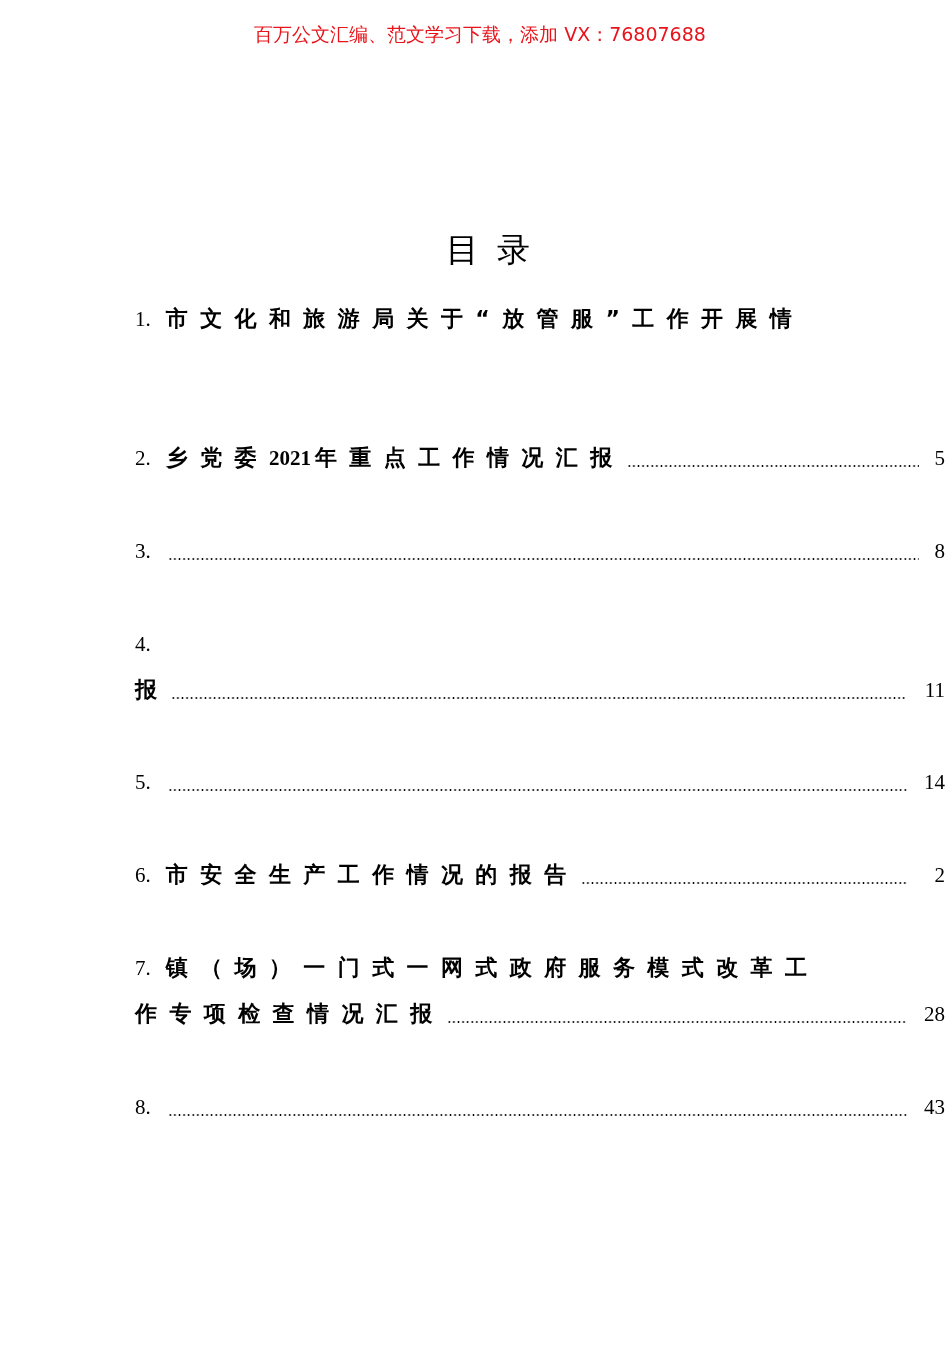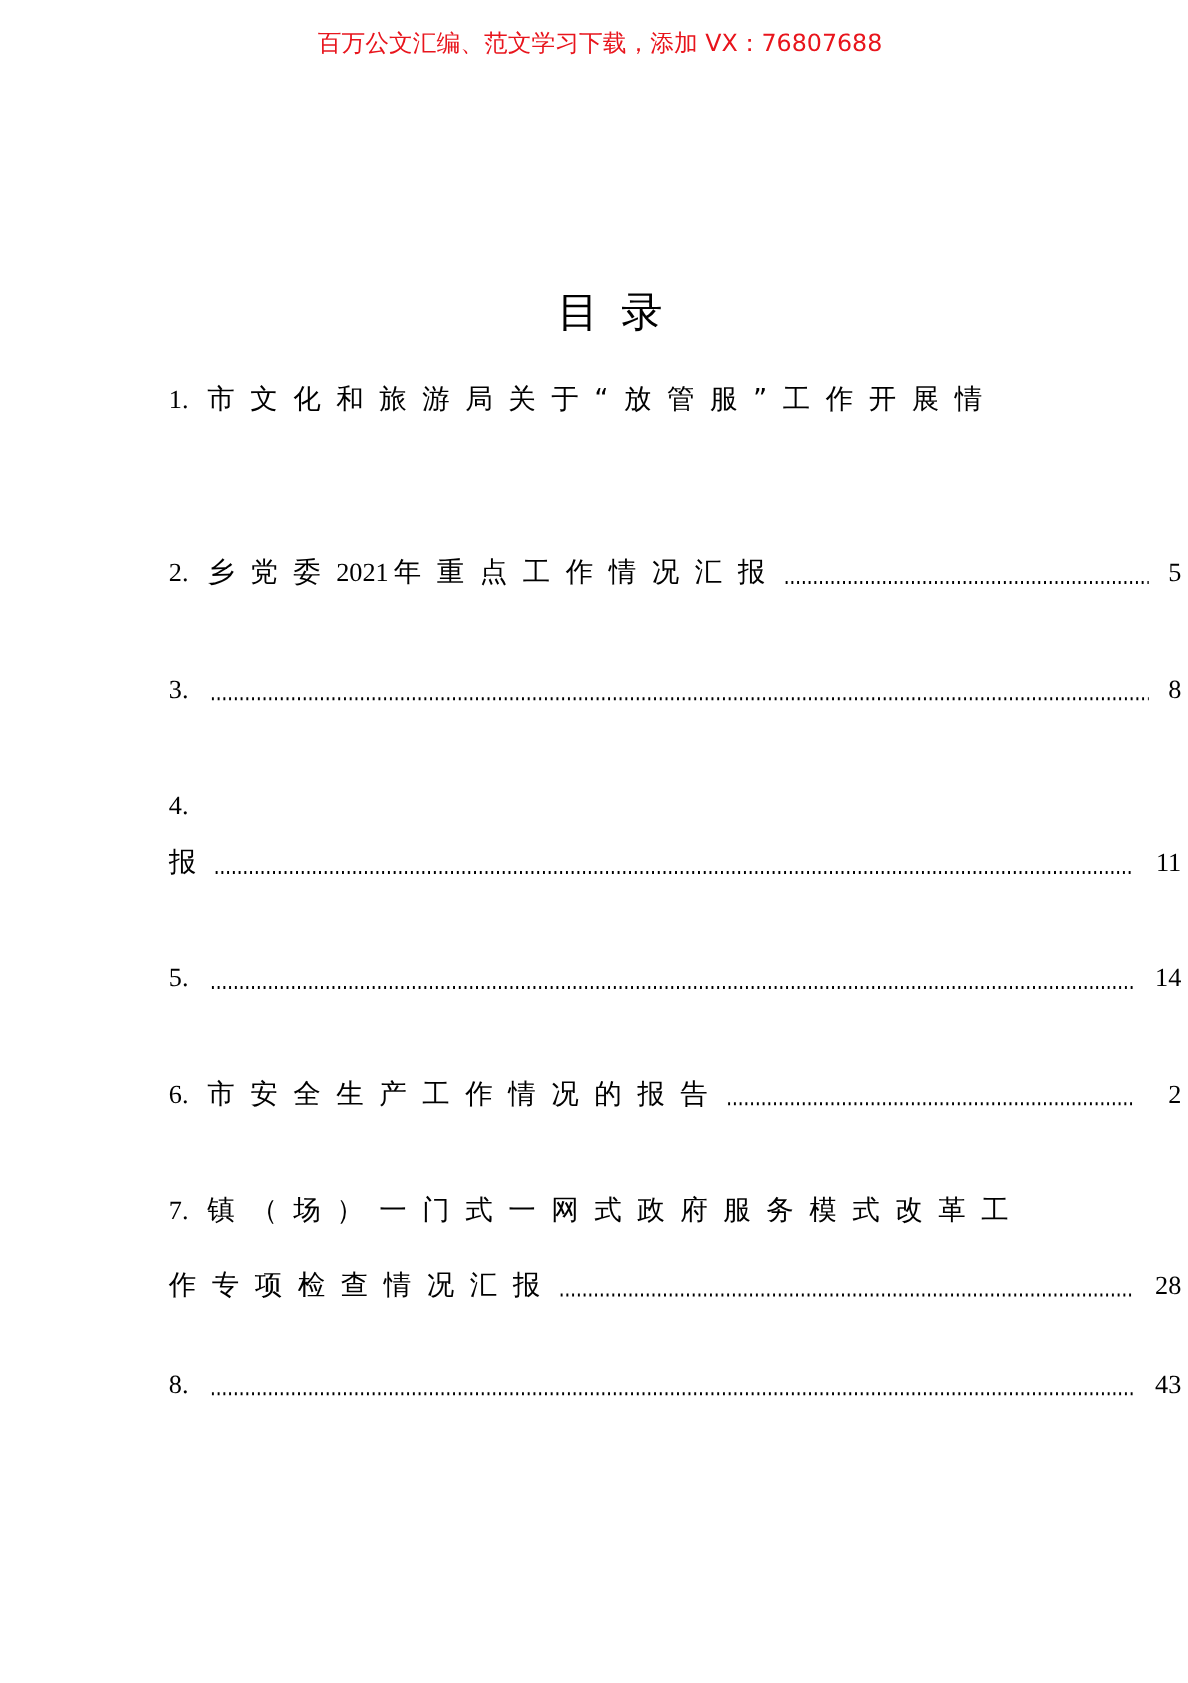--- a/index.html
+++ b/index.html
@@ -58,20 +58,21 @@
     }
     .num {
       font-family: "Liberation Serif", serif;
       font-size: 21px;
       margin-right: 15px;
     }
     .txt {
       font-family: "DejaVu Sans", sans-serif;
       font-size: 22px;
       letter-spacing: 12.4px;
+      font-weight: bold;
     }
     .txt .latin {
       font-family: "Liberation Serif", serif;
       letter-spacing: 0;
       font-size: 21px;
       margin-right: 4px;
     }
     .leader {
       flex: 1;
       height: 22px;
@@ -151,21 +152,21 @@
       <span class="leader"></span>
       <span class="page two">2</span>
     </div>
   </div>
 
   <div class="entry" style="top:948px;">
     <div class="line" style="width:690px;">
       <span class="num">7.</span>
       <span class="txt">镇（场）一门式一网式政府服务模式改革工</span>
     </div>
-    <div class="line" style="margin-top:20px;">
+    <div class="line" style="margin-top:6px;">
       <span class="txt">作专项检查情况汇报</span>
       <span class="leader"></span>
       <span class="page two">28</span>
     </div>
   </div>
 
   <div class="entry" style="top:1087px;">
     <div class="line">
       <span class="num">8.</span>
       <span class="leader"></span>

